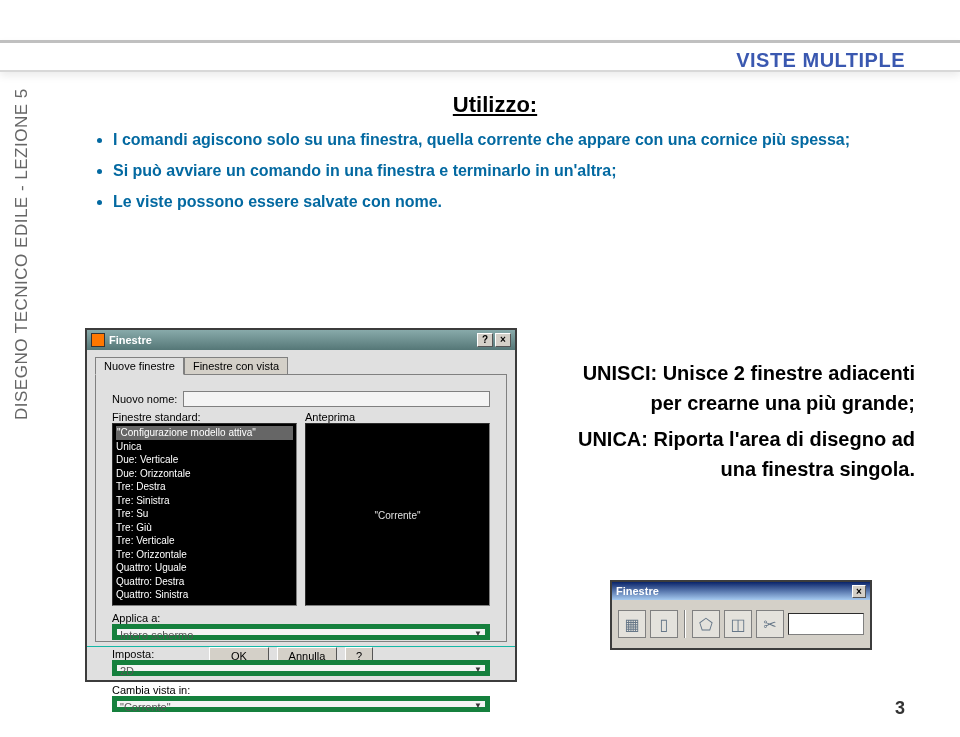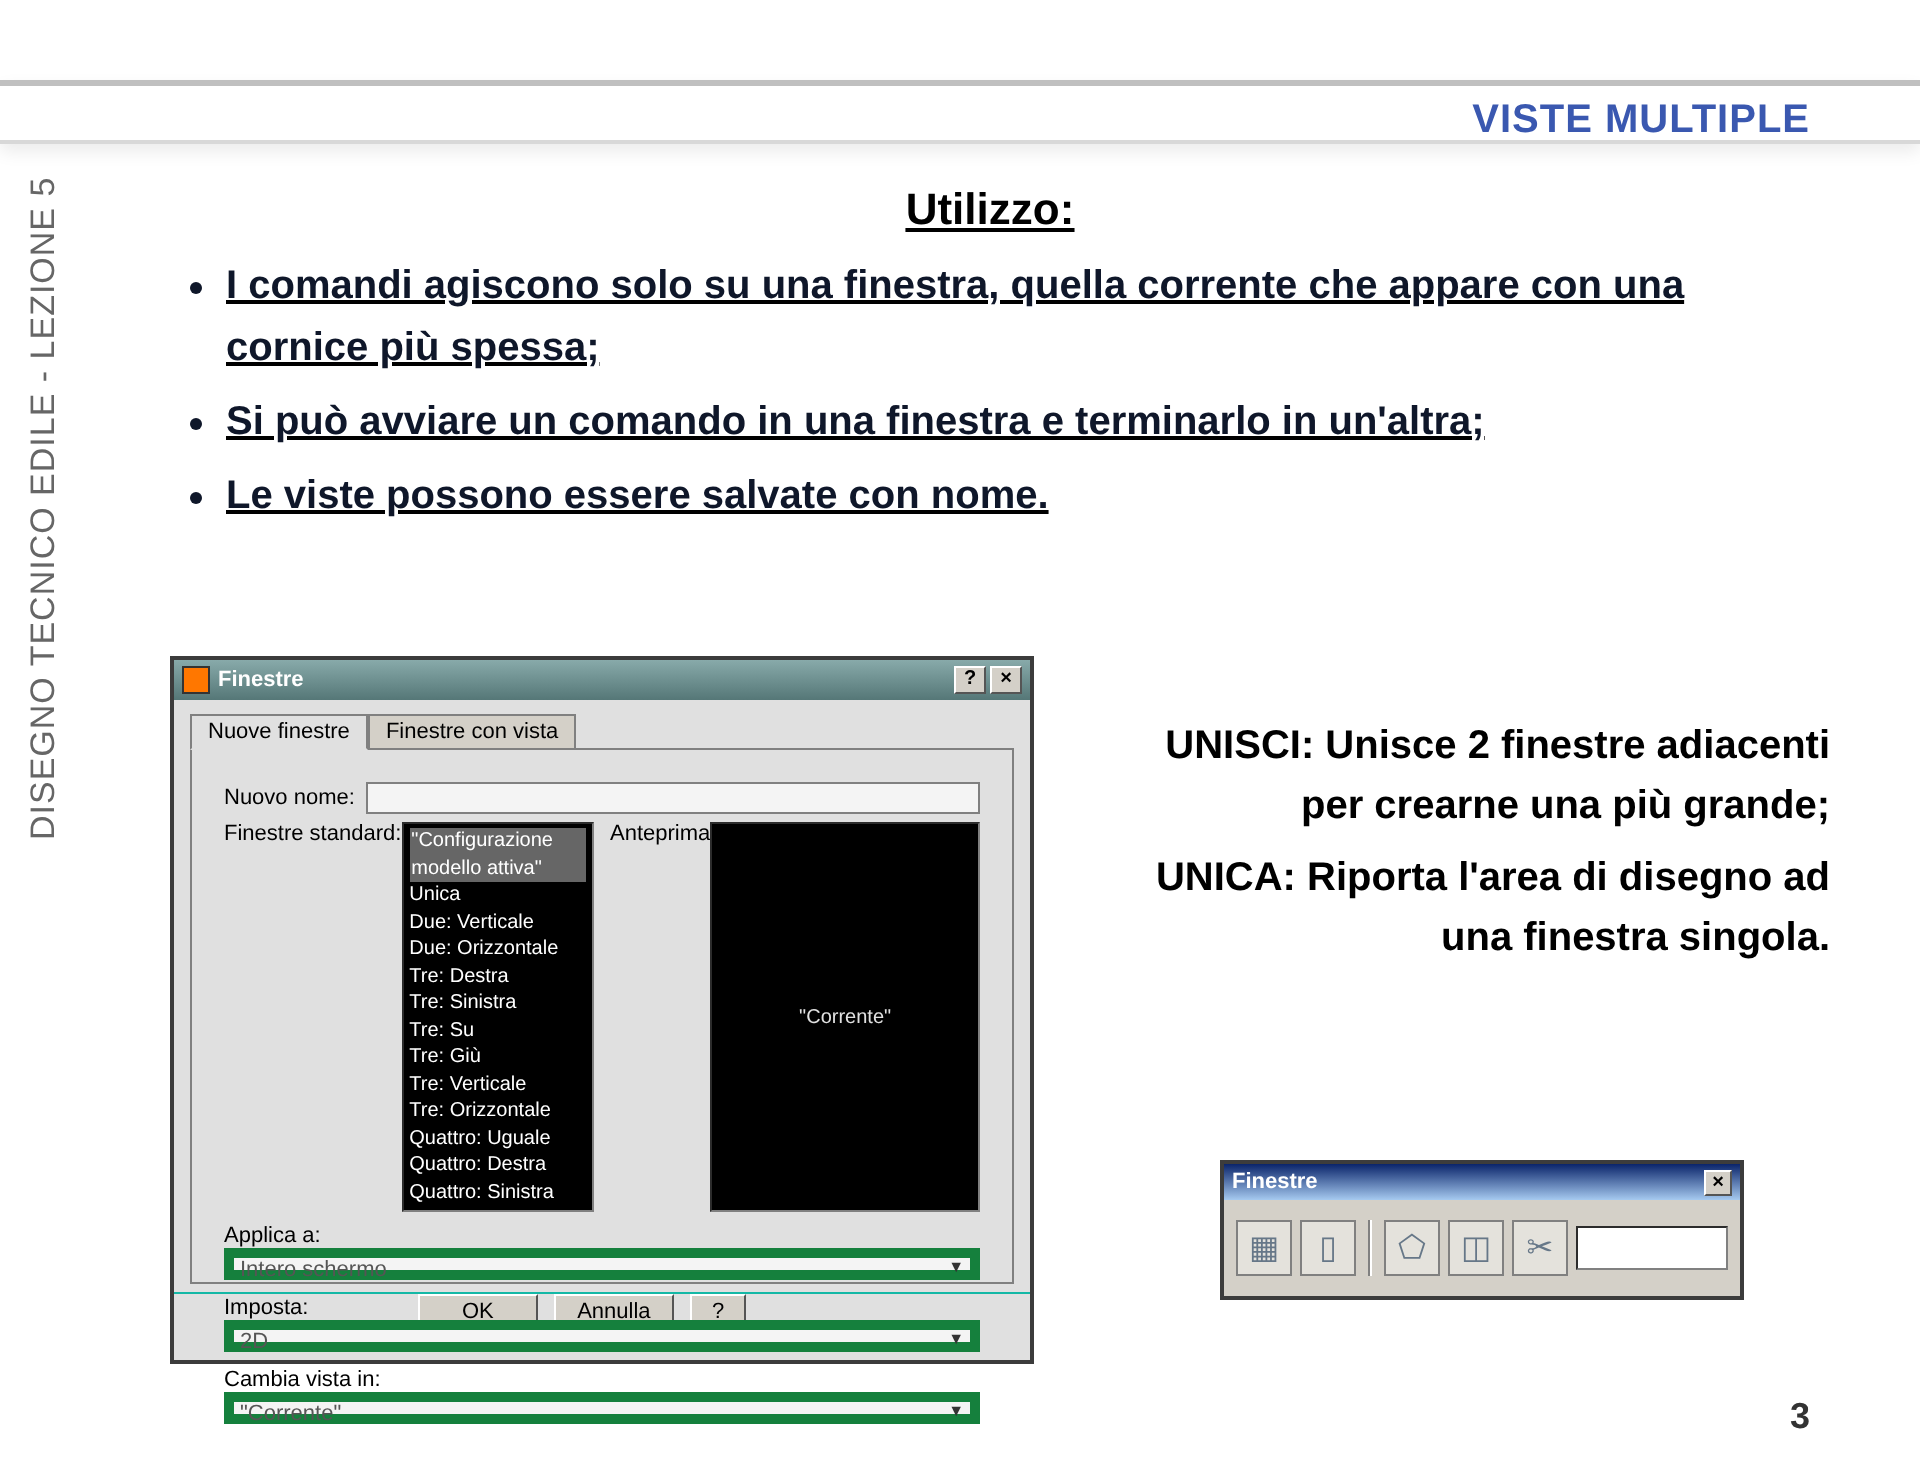--- a/index.html
+++ b/index.html
@@ -45,36 +45,35 @@
     font-size: 17px;
     color: #666666;
     white-space: nowrap;
     letter-spacing: 0.5px;
   }
   .content {
     position: absolute;
     left: 85px;
     right: 55px;
     top: 92px;
-    text-decoration: underline;
   }
   .usage-title {
     text-align: center;
     font-weight: bold;
     font-size: 22px;
     color: #000;
     text-decoration: underline;
     margin-bottom: 10px;
   }
   ul.bullets {
     list-style: disc;
     padding-left: 28px;
-    font-size: 20px;
-    font-weight: bold;
-    color: #0f172a;
+    font-size: 16px;
+    font-weight: bold;
+    color: #0369a1;
     line-height: 1.55;
   }
   ul.bullets li { margin-bottom: 6px; }
   .dialog {
     position: absolute;
     left: 85px;
     top: 328px;
     width: 432px;
     height: 354px;
     background: #e0e0e0;
@@ -132,21 +131,21 @@
   .dlg-input {
     flex: 1;
     border: 1px solid #808080;
     background: #f4f4f4;
     height: 16px;
     font-size: 11px;
     padding: 0 3px;
     color: #333;
   }
   .dlg-two-col { display: flex; gap: 8px; height: 195px; }
-  .dlg-col { flex: 1; display: flex; flex-direction: row; }
+  .dlg-col { flex: 1; display: flex; flex-direction: column; }
   .dlg-listbox {
     flex: 1;
     background: #000;
     border: 1px inset #808080;
     color: #fff;
     font-size: 10px;
     padding: 2px 3px;
     line-height: 1.35;
   }
   .dlg-listbox .hl { background: #666; padding: 0 1px; }

